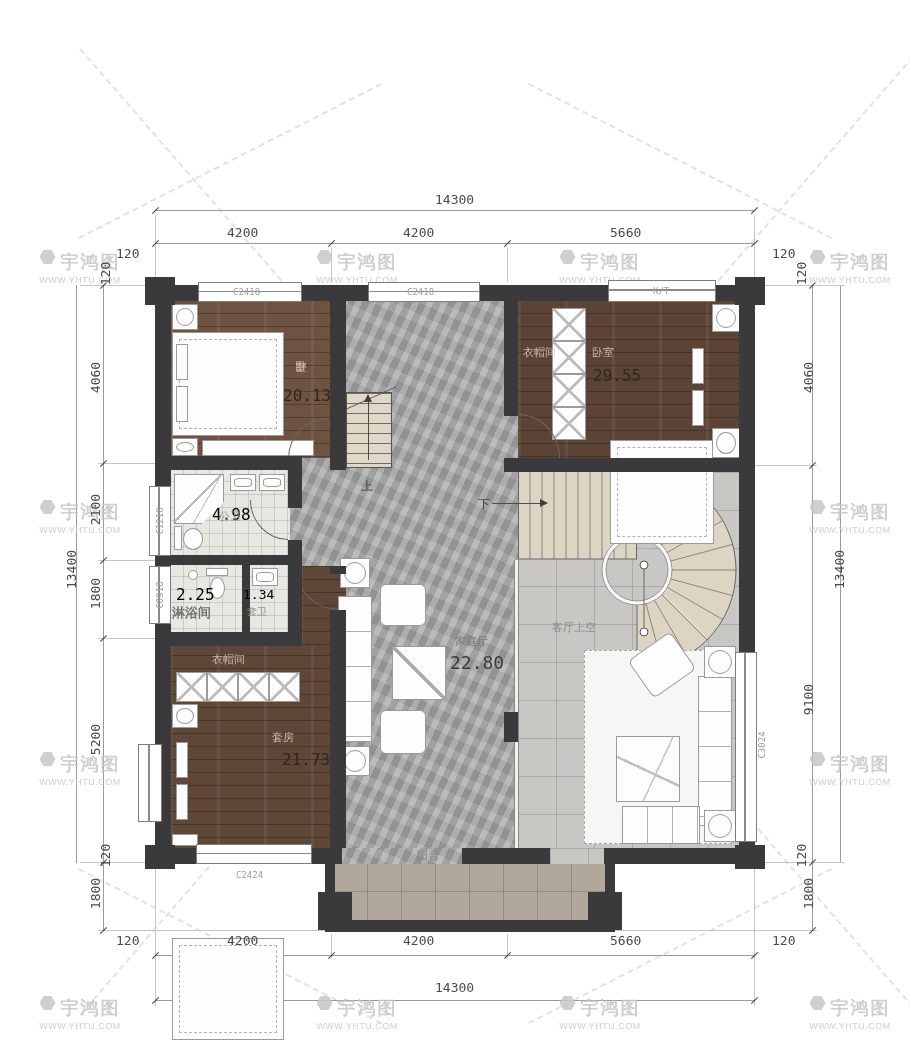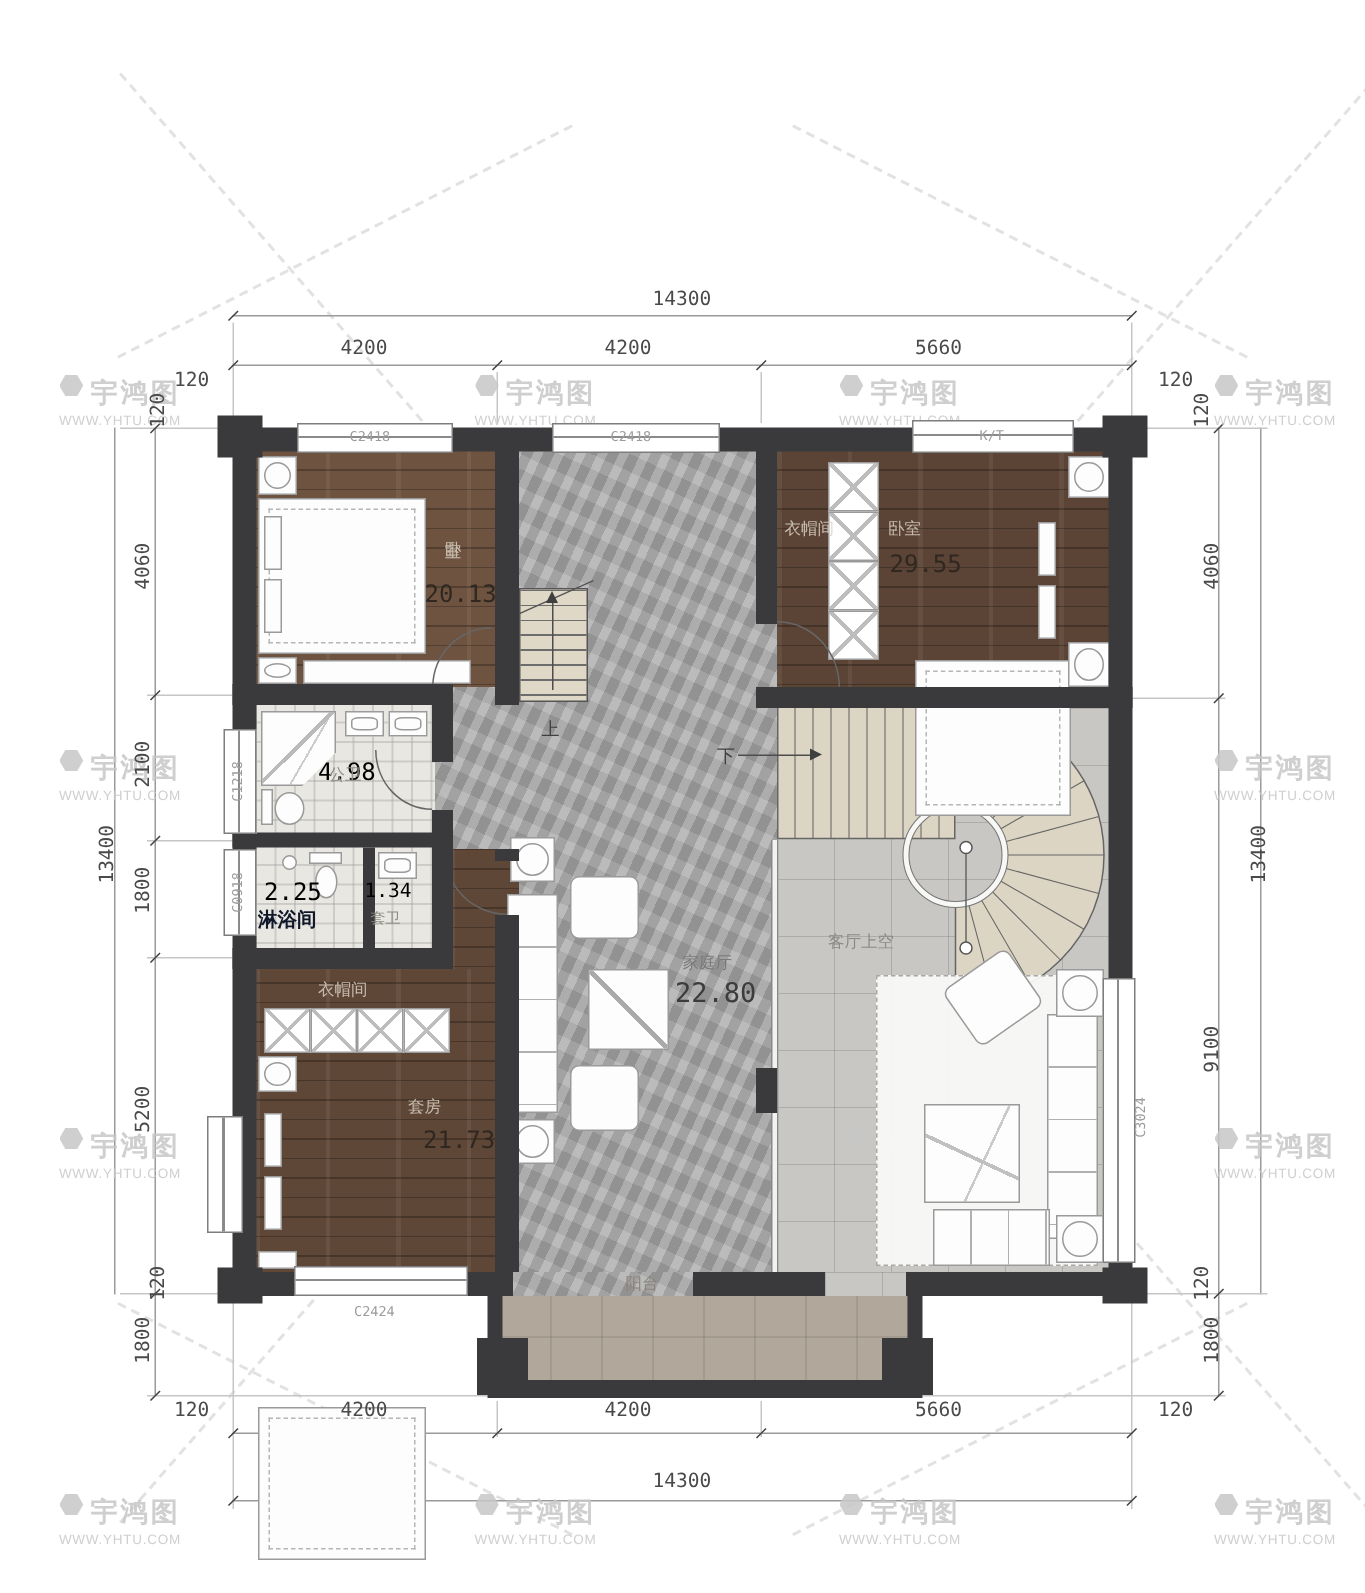--- a/index.html
+++ b/index.html
@@ -36,21 +36,21 @@
   .dline{position:absolute;background:#9a9a9a;z-index:2}
   .ext{position:absolute;background:#c6c6c6;z-index:2}
   .tick{position:absolute;width:9px;height:1px;background:#3f3f3f;transform:rotate(-45deg);z-index:2}
   .dim{position:absolute;z-index:7;font:13px "DejaVu Sans Mono",monospace;color:#4a4a4a;white-space:nowrap}
   .dim.v{transform:rotate(-90deg)}
   .lab{position:absolute;z-index:7;color:#6e6457;font:11px "Liberation Sans",sans-serif;white-space:nowrap}
   .lab.onwood{color:#d9cfc2;opacity:.85}
   .area{position:absolute;z-index:7;font:16px "DejaVu Sans Mono",monospace;color:#000000;white-space:nowrap}
   .wlab{position:absolute;z-index:7;font:9px "DejaVu Sans Mono",monospace;color:#9d9d9d;white-space:nowrap}
   .wlab.v{transform:rotate(-90deg)}
-  .bold-dark{font-weight:bold;color:#0f172a;font-size:13px}
+  .bold-dark{font-weight:bold;color:#737373;font-size:13px}
   .arrowline{position:absolute;background:#4d4d4d;z-index:7}
   .tri-right{position:absolute;width:0;height:0;border-top:4px solid transparent;border-bottom:4px solid transparent;border-left:8px solid #3f3f3f;z-index:7}
   .tri-up{position:absolute;width:0;height:0;border-left:4px solid transparent;border-right:4px solid transparent;border-bottom:8px solid #3f3f3f;z-index:7}
 </style>
 </head>
 <body>
 
 <div class="canvas">
 
   <div class="guide" style="left:-140px;top:531px;width:1280px;transform:rotate(49deg)"></div>

